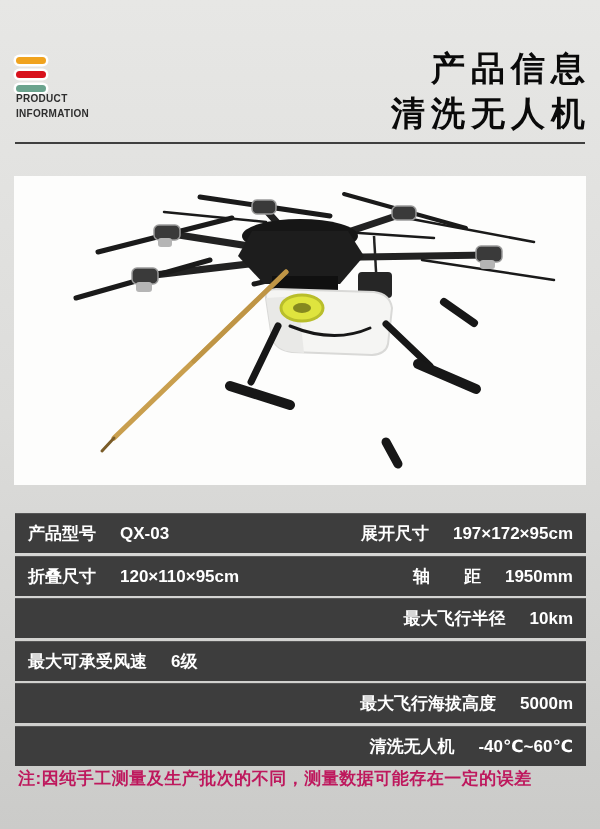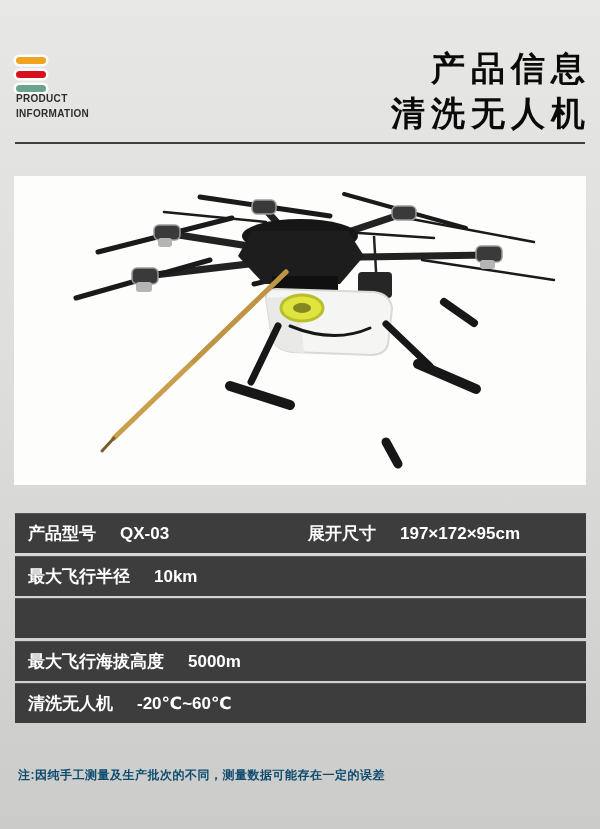--- a/index.html
+++ b/index.html
@@ -15,25 +15,25 @@
   .logo-text { position:absolute; left:16px; top:91px; font-size:10px; font-weight:bold; color:#2e2e2e; line-height:15px; letter-spacing:.3px; }
   .page-title { position:absolute; right:15px; top:46px; text-align:right; font-weight:bold; color:#0a0a0a; font-size:34px; line-height:45px; letter-spacing:6px; margin-right:-6px; font-family:"Liberation Sans","DejaVu Sans",sans-serif; }
   .header-rule { position:absolute; left:15px; right:15px; top:142px; height:2px; background:#3f3f3f; }
   
   .image-box { position:absolute; left:14px; top:176px; width:572px; height:309px; background:#fdfdfc; }
   .image-box svg { display:block; width:100%; height:100%; }
   
   .spec-table { position:absolute; left:15px; top:513px; width:571px; }
   .spec-row { display:flex; align-items:center; height:40px; background:#3d3d3d; margin-bottom:2.5px; padding:0 13px; color:#ffffff; font-weight:bold; font-size:17px; border-top:1px solid #565656; }
   .cell-left  { flex:0 0 280px; display:flex; align-items:baseline; gap:24px; white-space:nowrap; }
-  .cell-right { flex:1; display:flex; align-items:baseline; gap:24px; white-space:nowrap; }
+  .cell-right { flex:1; display:flex; align-items:baseline; gap:24px; white-space:nowrap;justify-content:flex-end; }
   .spec-label { }
   .spec-value { }
   
-  .note { position:absolute; left:18px; top:767px; font-size:12px; font-weight:bold; color:#0c4a6e; letter-spacing:.5px; }
+  .note { position:absolute; left:18px; top:767px; font-size:17px; font-weight:bold; color:#be185d; letter-spacing:.5px; }
 </style>
 </head>
 <body>
 
 <div class="logo-bars">
   <div class="logo-bar" style="background:#F0A31E;"></div>
   <div class="logo-bar" style="background:#D8121D;"></div>
   <div class="logo-bar" style="background:#6BA48E;"></div>
 </div>
 <div class="logo-text">
@@ -122,34 +122,48 @@
     <div class="cell-left">
       <span class="spec-label">产品型号</span>
       <span class="spec-value">QX-03</span>
     </div>
     <div class="cell-right">
       <span class="spec-label">展开尺寸</span>
       <span class="spec-value">197×172×95cm</span>
     </div>
   </div>
   <div class="spec-row">
+    <div class="cell-left">
+      <span class="spec-label">折叠尺寸</span>
+      <span class="spec-value">120×110×95cm</span>
+    </div>
+    <div class="cell-right">
+      <span class="spec-label">轴　　距</span>
+      <span class="spec-value">1950mm</span>
+    </div>
+  </div>
+  <div class="spec-row">
     <div class="cell-right">
       <span class="spec-label">最大飞行半径</span>
       <span class="spec-value">10km</span>
     </div>
   </div>
   <div class="spec-row">
+    <div class="cell-left">
+      <span class="spec-label">最大可承受风速</span>
+      <span class="spec-value">6级</span>
+    </div>
   </div>
   <div class="spec-row">
     <div class="cell-right">
       <span class="spec-label">最大飞行海拔高度</span>
       <span class="spec-value">5000m</span>
     </div>
   </div>
   <div class="spec-row">
     <div class="cell-right">
       <span class="spec-label">清洗无人机</span>
-      <span class="spec-value">-20℃~60℃</span>
+      <span class="spec-value">-40℃~60℃</span>
     </div>
   </div>
 </div>
 
 <div class="note">注:因纯手工测量及生产批次的不同，测量数据可能存在一定的误差</div>
 
 </body></html>

